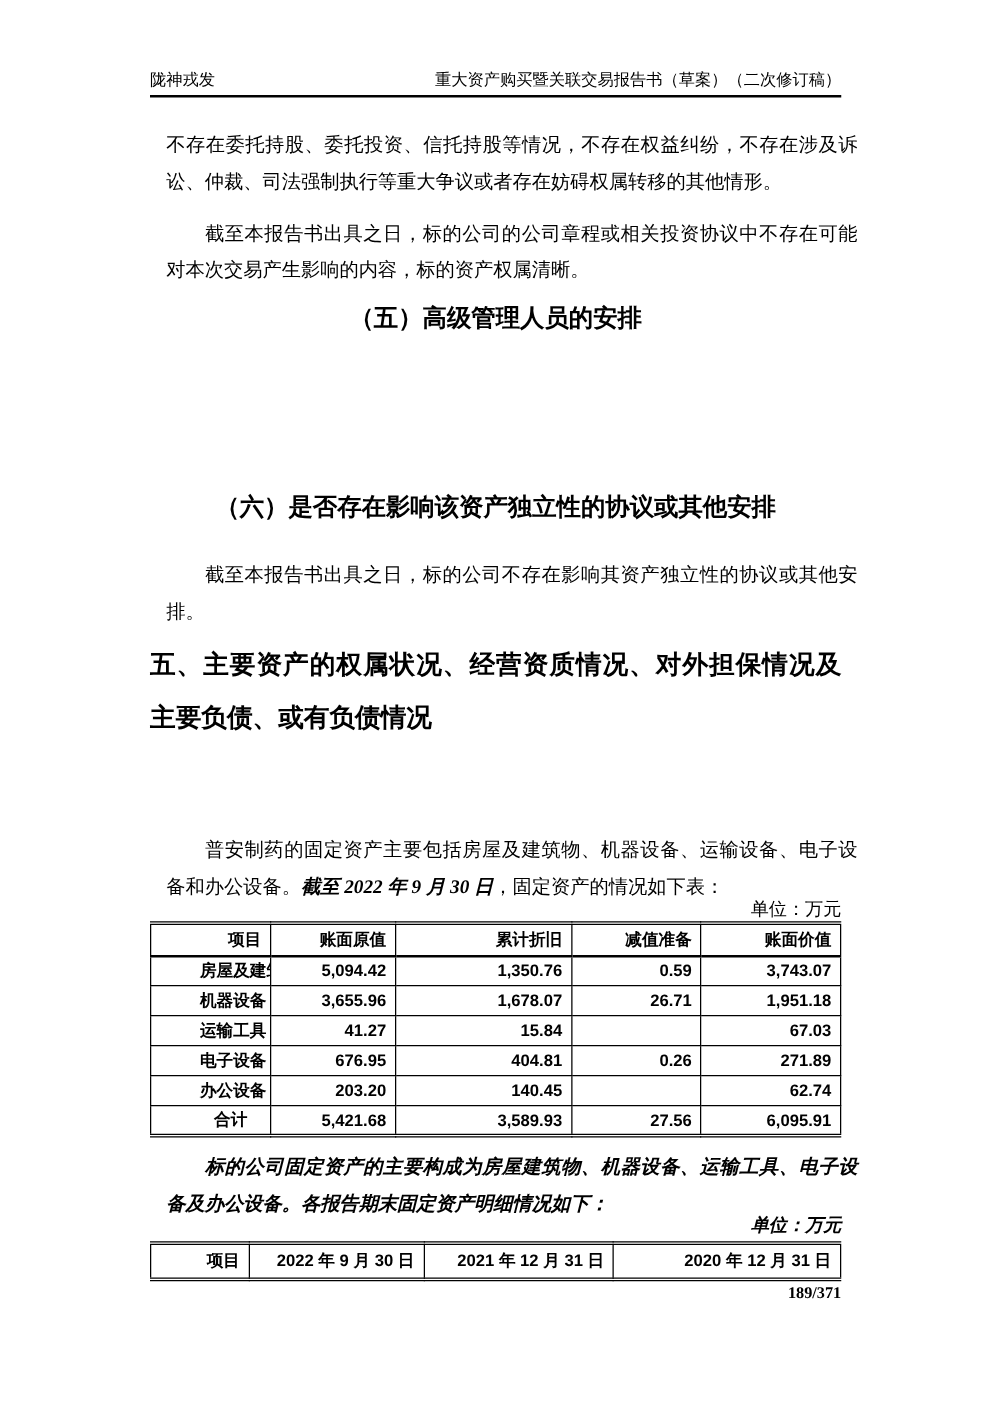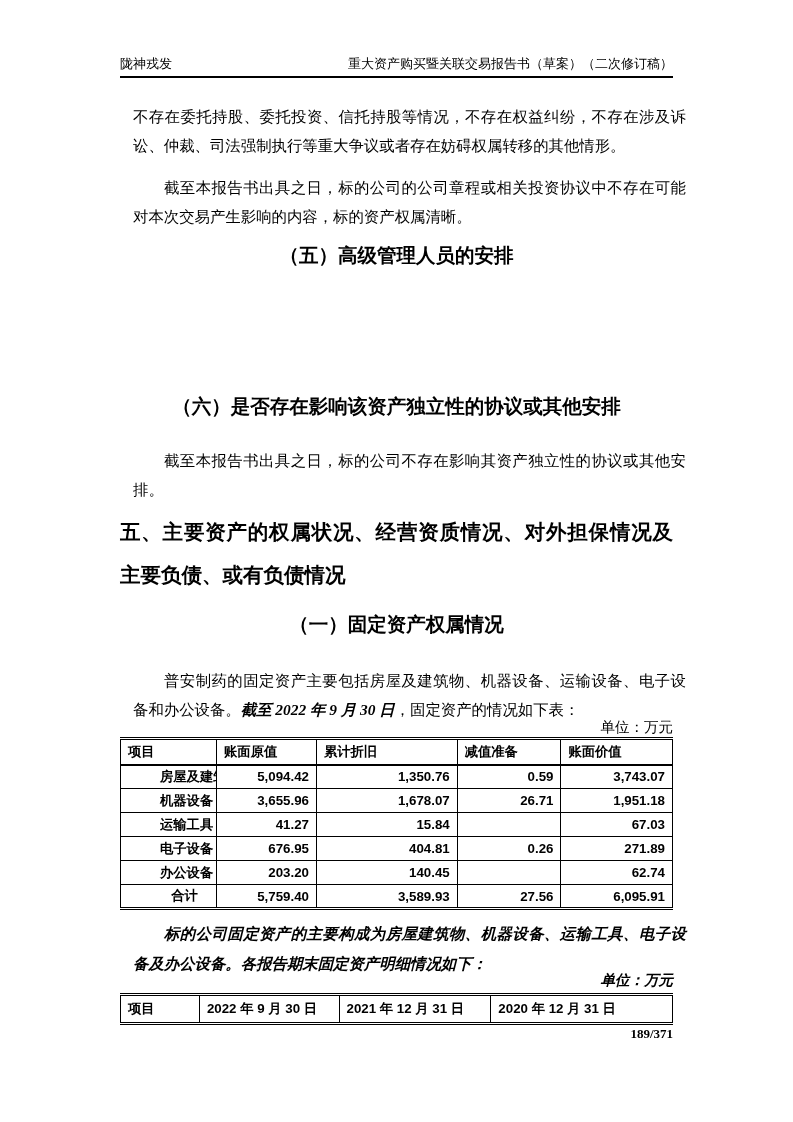--- a/index.html
+++ b/index.html
@@ -55,21 +55,21 @@
     border-top:3px double #000;border-bottom:3px double #000;
     font-family:"Liberation Sans","DejaVu Sans",sans-serif;
     font-weight:bold;font-size:13.3px;
   }
   table.fin td{
     border-left:1px solid #000;border-right:1px solid #000;
     border-top:1px solid #000;border-bottom:1px solid #000;
     padding:0 7px;box-sizing:border-box;
     white-space:nowrap;overflow:hidden;
   }
-  table.fin tr.hdr td{border-bottom:2px solid #000;text-align:left;height:26px;}
+  table.fin tr.hdr td{border-bottom:2px solid #000;text-align:right;height:26px;}
   table.fin tr.row td{height:24px;}
   table.fin td.lbl{text-align:center;padding-left:39px;}
   table.fin td.num{text-align:right;}
   table.fin2 tr.hdr td{height:29px;}
 
   .footer{
     position:absolute;left:120px;width:553px;top:1026px;
     text-align:right;font-weight:bold;font-size:13px;margin:0;
   }
 </style>
@@ -89,21 +89,20 @@
 
   <h3 class="h-sub" style="top:240px;">（五）高级管理人员的安排</h3>
 
 
   <h3 class="h-sub" style="top:391px;">（六）是否存在影响该资产独立性的协议或其他安排</h3>
 
   <p class="para indent" style="top:434px;">截至本报告书出具之日，标的公司不存在影响其资产独立性的协议或其他安排。</p>
 
   <h2 class="h-chapter" style="top:510px;">五、主要资产的权属状况、经营资质情况、对外担保情况及主要负债、或有负债情况</h2>
 
-  <h3 class="h-sub" style="top:609px;">（一）固定资产权属情况</h3>
 
   <p class="para indent" style="top:654px;"><span>普安制药的固定资产主要包括房屋及建筑物、机器设备、运输设备、电子设备和办公设备。</span><span class="bi">截至 2022 年 9 月 30 日</span><span>，固定资产的情况如下表：</span></p>
 
   <p class="unit" style="top:718px;">单位：万元</p>
 
   <table class="fin" style="top:737px;">
     <colgroup>
       <col style="width:17.4%">
         <col style="width:18.1%">
         <col style="width:25.5%">
@@ -148,21 +147,21 @@
     </tr>
     <tr class="row">
       <td class="lbl">办公设备</td>
       <td class="num">203.20</td>
       <td class="num">140.45</td>
       <td class="num"></td>
       <td class="num">62.74</td>
     </tr>
     <tr class="row">
       <td class="lbl">合计</td>
-      <td class="num">5,759.40</td>
+      <td class="num">5,421.68</td>
       <td class="num">3,589.93</td>
       <td class="num">27.56</td>
       <td class="num">6,095.91</td>
     </tr>
   </tbody>
     </table>
 
   <p class="para indent bi" style="top:906px;line-height:30px;">标的公司固定资产的主要构成为房屋建筑物、机器设备、运输工具、电子设备及办公设备。各报告期末固定资产明细情况如下：</p>
 
   <p class="unit bi" style="top:971px;">单位：万元</p>

